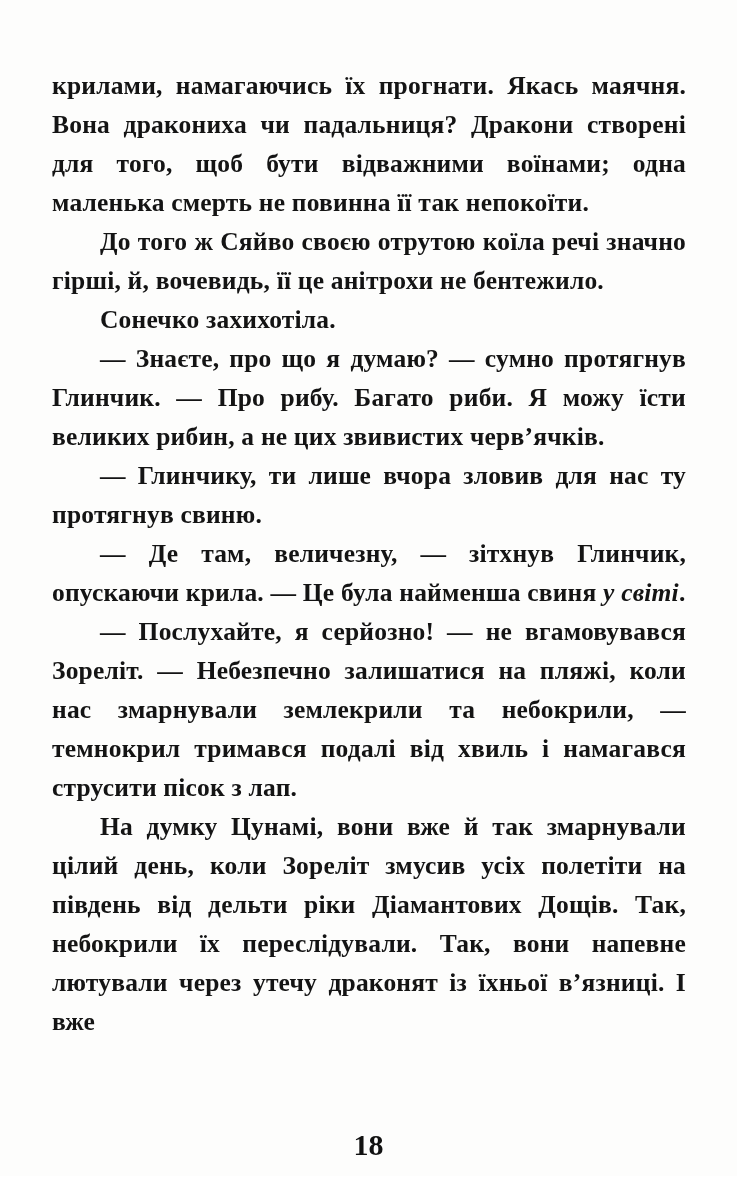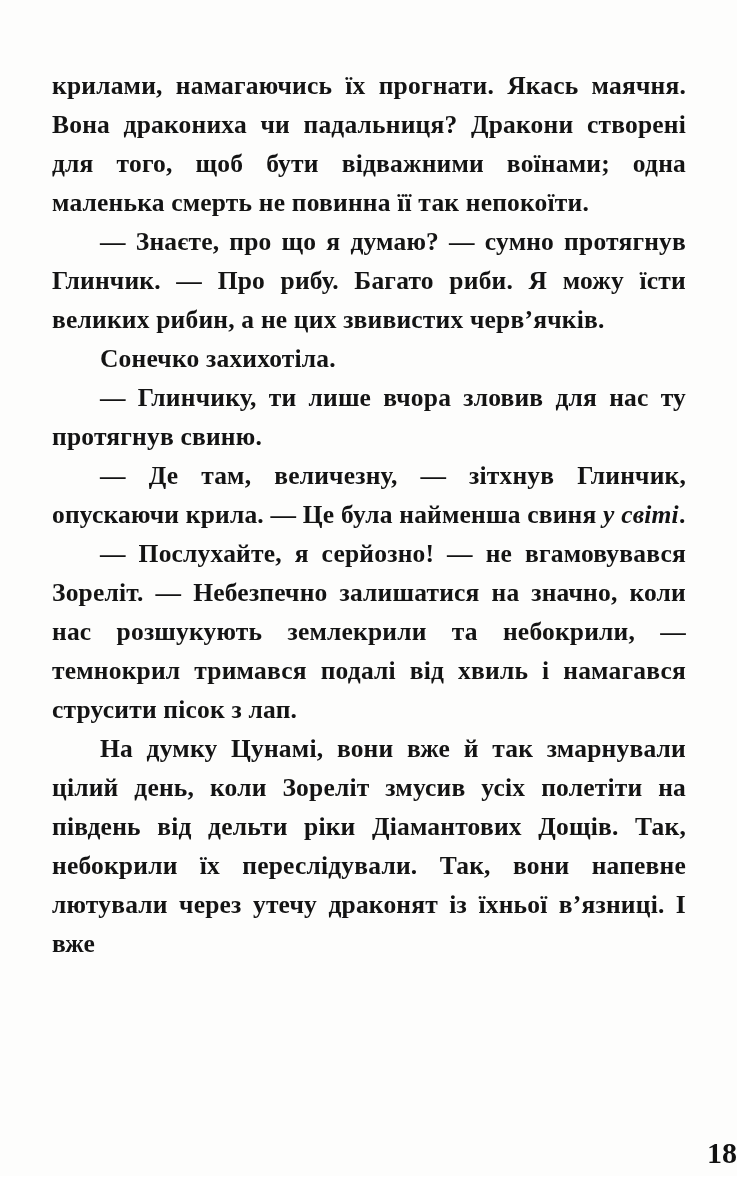--- a/index.html
+++ b/index.html
@@ -44,35 +44,35 @@
     text-indent: 48px;
   }
   p.para em {
     font-weight: 600;
   }
   .page-number {
     position: absolute;
     left: 0;
     top: 1128px;
     width: 737px;
-    text-align: right;
+    text-align: center;
     font-size: 30px;
     font-weight: 600;
     color: #111111;
     font-family: "Liberation Serif", serif;
-    margin-top: 8px;
   }
 </style>
 </head>
 <body>
 
 <div class="page">
   <div class="text-block">
     <p class="para">крилами, намагаючись їх прогнати. Якась маячня. Вона дракониха чи падальниця? Дракони створені для того, щоб бути відважними воїнами; одна маленька смерть не повинна її так непокоїти.</p>
+    <p class="para indent">До того ж Сяйво своєю отрутою коїла речі значно гірші, й, вочевидь, її це анітрохи не бентежило.</p>
+    <p class="para indent">Сонечко захихотіла.</p>
     <p class="para indent">— Знаєте, про що я думаю? — сумно протягнув Глинчик. — Про рибу. Багато риби. Я можу їсти великих рибин, а не цих звивистих черв’ячків.</p>
-    <p class="para indent">Сонечко захихотіла.</p>
     <p class="para indent">— Глинчику, ти лише вчора зловив для нас ту протягнув свиню.</p>
     <p class="para indent">— Де там, величезну, — зітхнув Глинчик, опускаючи крила. — Це була найменша свиня <em>у світі</em>.</p>
-    <p class="para indent">— Послухайте, я серйозно! — не вгамовувався Зореліт. — Небезпечно залишатися на значно, коли нас розшукують землекрили та небокрили, — темнокрил тримався подалі від хвиль і намагався струсити пісок з лап.</p>
+    <p class="para indent">— Послухайте, я серйозно! — не вгамовувався Зореліт. — Небезпечно залишатися на пляжі, коли нас змарнували землекрили та небокрили, — темнокрил тримався подалі від хвиль і намагався струсити пісок з лап.</p>
     <p class="para indent">На думку Цунамі, вони вже й так змарнували цілий день, коли Зореліт змусив усіх полетіти на південь від дельти ріки Діамантових Дощів. Так, небокрили їх переслідували. Так, вони напевне лютували через утечу драконят із їхньої в’язниці. І вже</p>
   </div>
   <div class="page-number">18</div>
 </div>
 
 </body></html>

